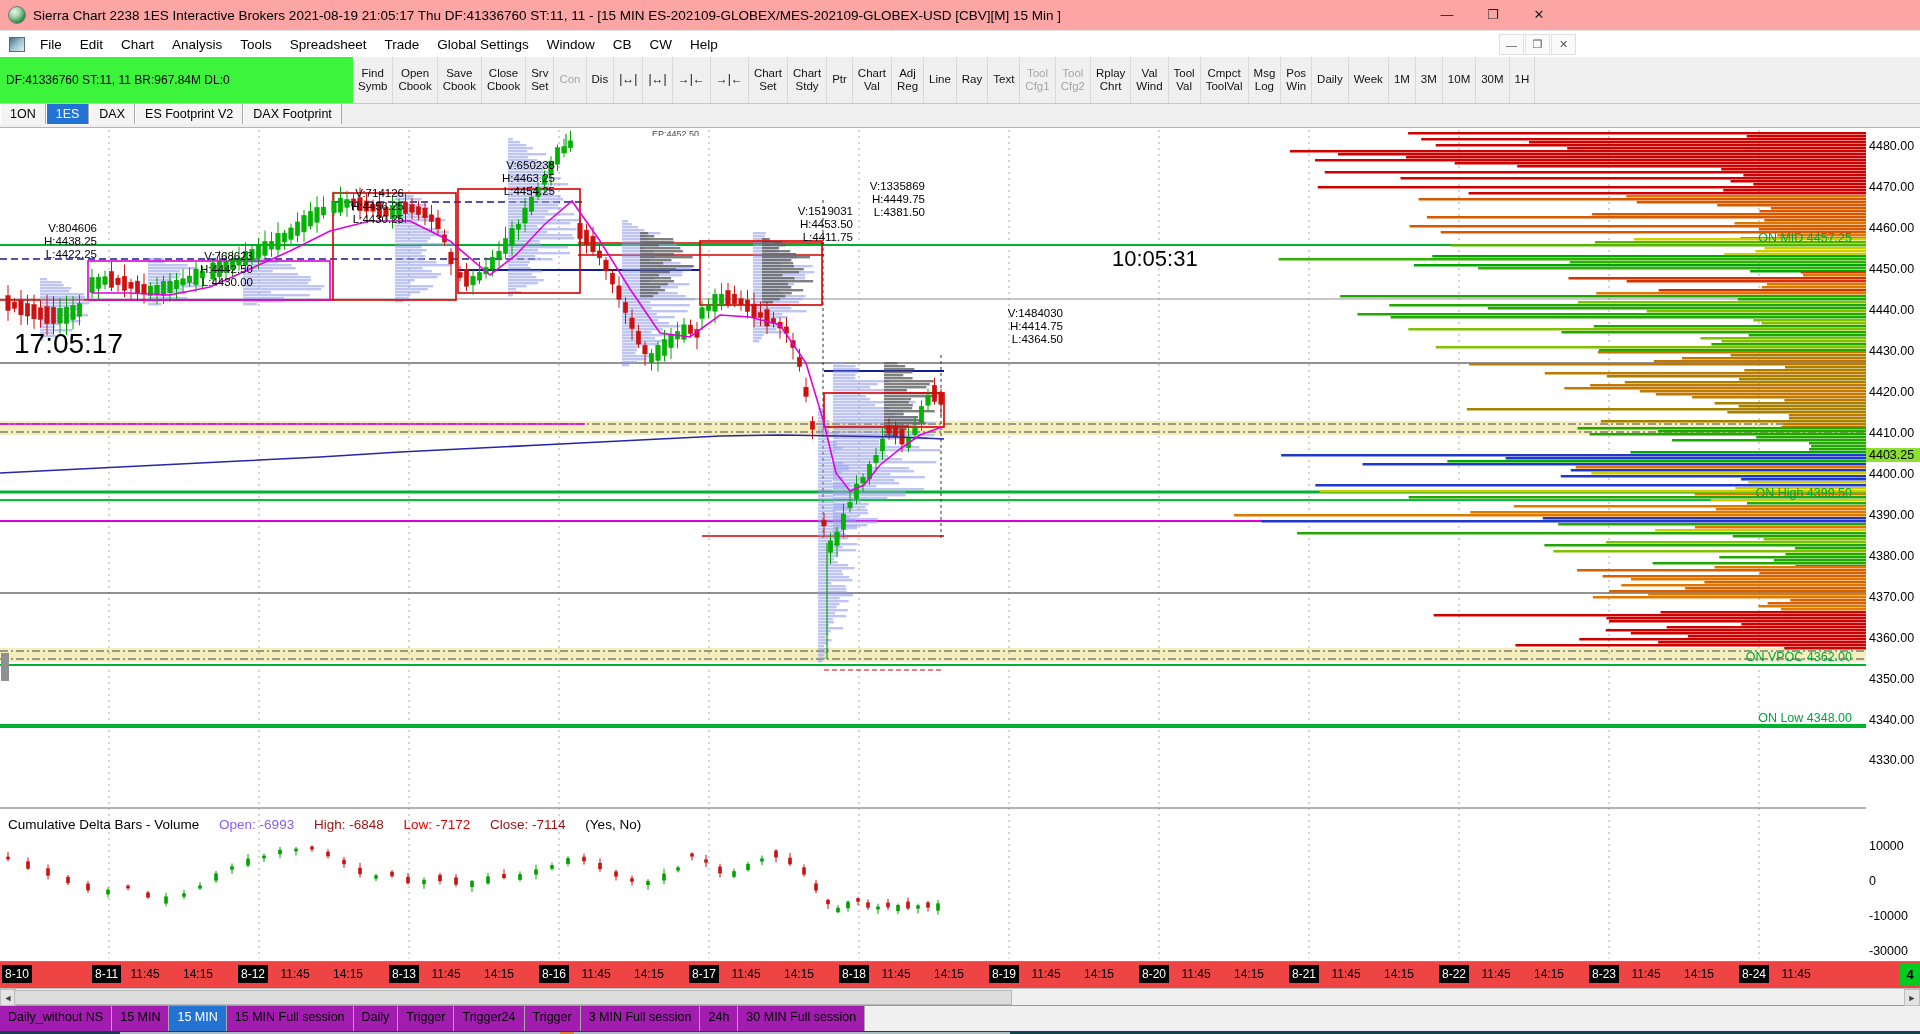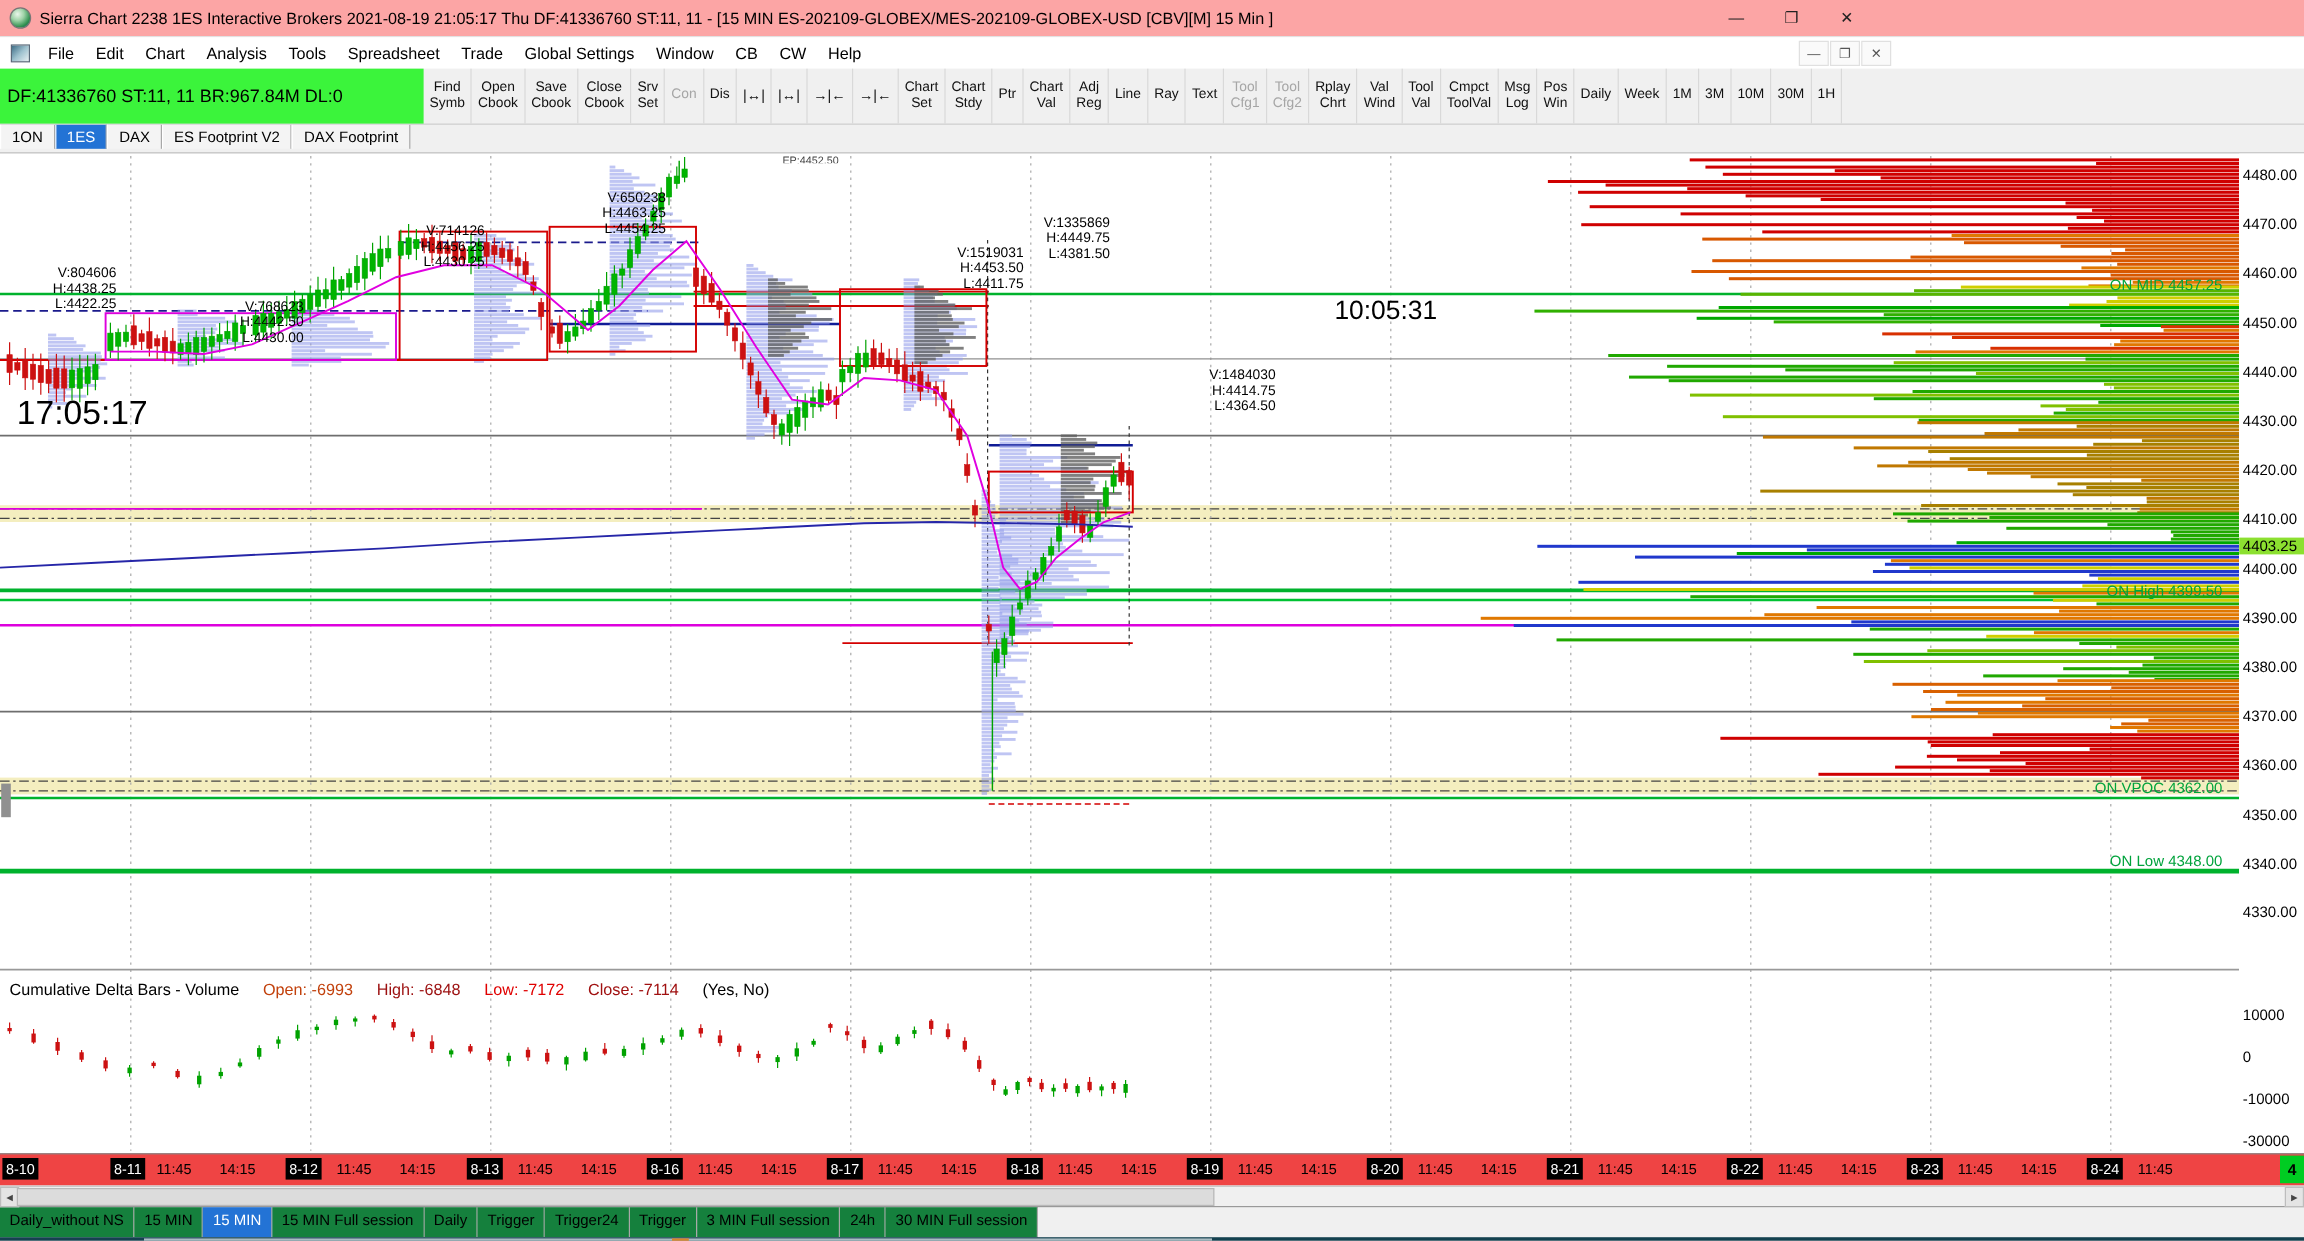--- a/index.html
+++ b/index.html
@@ -11,53 +11,53 @@
   .title-text{font-size:13.5px;color:#000;white-space:nowrap;}
   .win-controls{position:absolute;left:1424px;top:0;display:flex;}
   .win-btn{width:46px;height:29px;display:flex;align-items:center;justify-content:center;font-size:13px;color:#222;}
   .menubar{height:26px;display:flex;align-items:center;background:#fff;position:relative;}
   .menu-app-icon{width:14px;height:13px;margin:0 6px 0 9px;border:1px solid #5a6a7a;
     background:linear-gradient(135deg,#3d6d86 0%,#9fc2cf 50%,#e8f0f2 100%);}
   .menu-item{font-size:13.5px;color:#000;padding:3px 9px;}
   .menu-minis{position:absolute;left:1498px;top:3px;display:flex;}
   .menu-mini{width:23px;height:19px;display:flex;align-items:center;justify-content:center;font-size:11px;color:#555;border:1px solid #e0e0e0;margin-left:1px;background:#fafafa;}
   .toolbar{height:46px;background:#f0f0f0;border-bottom:1px solid #c8c8c8;display:flex;align-items:stretch;}
-  .status-box{width:347px;background:#3bf43b;color:#000;font-size:15px;font-weight:500;
+  .status-box{width:347px;background:#3bf43b;color:#000;font-size:12px;font-weight:500;
     display:flex;align-items:center;padding-left:6px;flex:none;}
   .tb-btn{display:flex;flex-direction:column;align-items:center;justify-content:center;
     font-size:11.5px;line-height:1.15;color:#111;padding:0 5px;border-right:1px solid #d9d9d9;white-space:nowrap;}
   .tb-btn.disabled{color:#a6a6a6;}
   .tb-btn.icon-btn{font-size:12px;}
   .tabrow{height:23px;background:#f0f0f0;display:flex;align-items:flex-start;border-bottom:1px solid #b4b4b4;}
   .tab{font-size:12.5px;color:#000;padding:3px 9px 3px 9px;background:#f4f4f4;border-right:1px solid #a8a8a8;border-left:1px solid #fff;}
   .tab.active{background:#2373d5;color:#fff;}
   .chart-block{position:relative;width:1920px;height:833px;background:#fff;}
   #chart-svg{position:absolute;left:0;top:0;}
   .axis-col{position:absolute;left:1866px;top:0;width:54px;height:833px;background:#fff;}
   .axis-label{position:absolute;left:3px;font-size:12.5px;color:#000;white-space:nowrap;}
   .last-price{position:absolute;left:0;width:53px;background:#8ce030;color:#000;font-size:12.5px;padding:0 0 0 3px;}
   .clock-left{position:absolute;left:14px;top:200px;font-size:28px;color:#000;}
   .clock-right{position:absolute;left:1096px;top:118px;font-size:22px;color:#000;margin-left:16px;}
   .vhl{position:absolute;width:90px;text-align:right;font-size:11.5px;line-height:13px;color:#000;}
   .on-label{position:absolute;width:180px;text-align:right;font-size:12.5px;color:#00a33c;}
   .partial-label{position:absolute;font-size:9px;color:#444;overflow:hidden;height:7px;}
   .delta-title{position:absolute;left:8px;top:689px;font-size:13.5px;color:#000;white-space:nowrap;}
   .delta-title span{margin-right:16px;}
-  .dt-open{color:#c2410c;} .dt-high{color:#9c1010;} .dt-low{color:#e00000;} .dt-close{color:#a01010;}
+  .dt-open{color:#8b5cf6;} .dt-high{color:#9c1010;} .dt-low{color:#e00000;} .dt-close{color:#a01010;}
   .timeaxis{position:relative;height:26px;background:#ef4444;border-top:1px solid #888;}
   .date-cell{position:absolute;top:3px;background:#000;color:#fff;font-size:12px;padding:2px 3px;}
   .time-cell{position:absolute;top:5px;color:#000;font-size:12px;transform:translateX(-50%);}
   .ta-badge{position:absolute;right:0;top:1px;width:20px;height:23px;background:#00cc22;color:#000;
     font-size:13px;font-weight:bold;display:flex;align-items:center;justify-content:center;}
   .scrollrow{position:relative;height:16px;background:#f0f0f0;border-top:1px solid #c0c0c0;}
   .scroll-btn{position:absolute;top:0;width:14px;height:15px;display:flex;align-items:center;justify-content:center;
     font-size:9px;color:#444;background:#e4e4e4;border:1px solid #bdbdbd;}
   .scroll-thumb{position:absolute;left:14px;top:1px;width:996px;height:13px;background:#dcdcdc;border:1px solid #b8b8b8;}
   .bottomtabs{height:25px;background:#f0f0f0;border-top:1px solid #999;display:flex;align-items:stretch;}
-  .btab{font-size:12.5px;color:#000;padding:4px 8px 0 8px;border-right:1px solid #a8a8a8;background:#15803d;white-space:nowrap;}
+  .btab{font-size:12.5px;color:#000;padding:4px 8px 0 8px;border-right:1px solid #a8a8a8;background:#a21caf;white-space:nowrap;}
   .btab.active{background:#2373d5;color:#fff;}
   .bottomstrip{position:relative;height:9px;background:#14414f;}
   .strip-thumb{position:absolute;left:120px;top:1px;width:890px;height:7px;background:#a9bcc2;}
   .strip-icon{position:absolute;left:560px;top:1px;width:14px;height:7px;background:#d9852b;}
 </style>
 </head>
 <body>
 
 <div class="titlebar">
   <div class="app-icon"></div>

